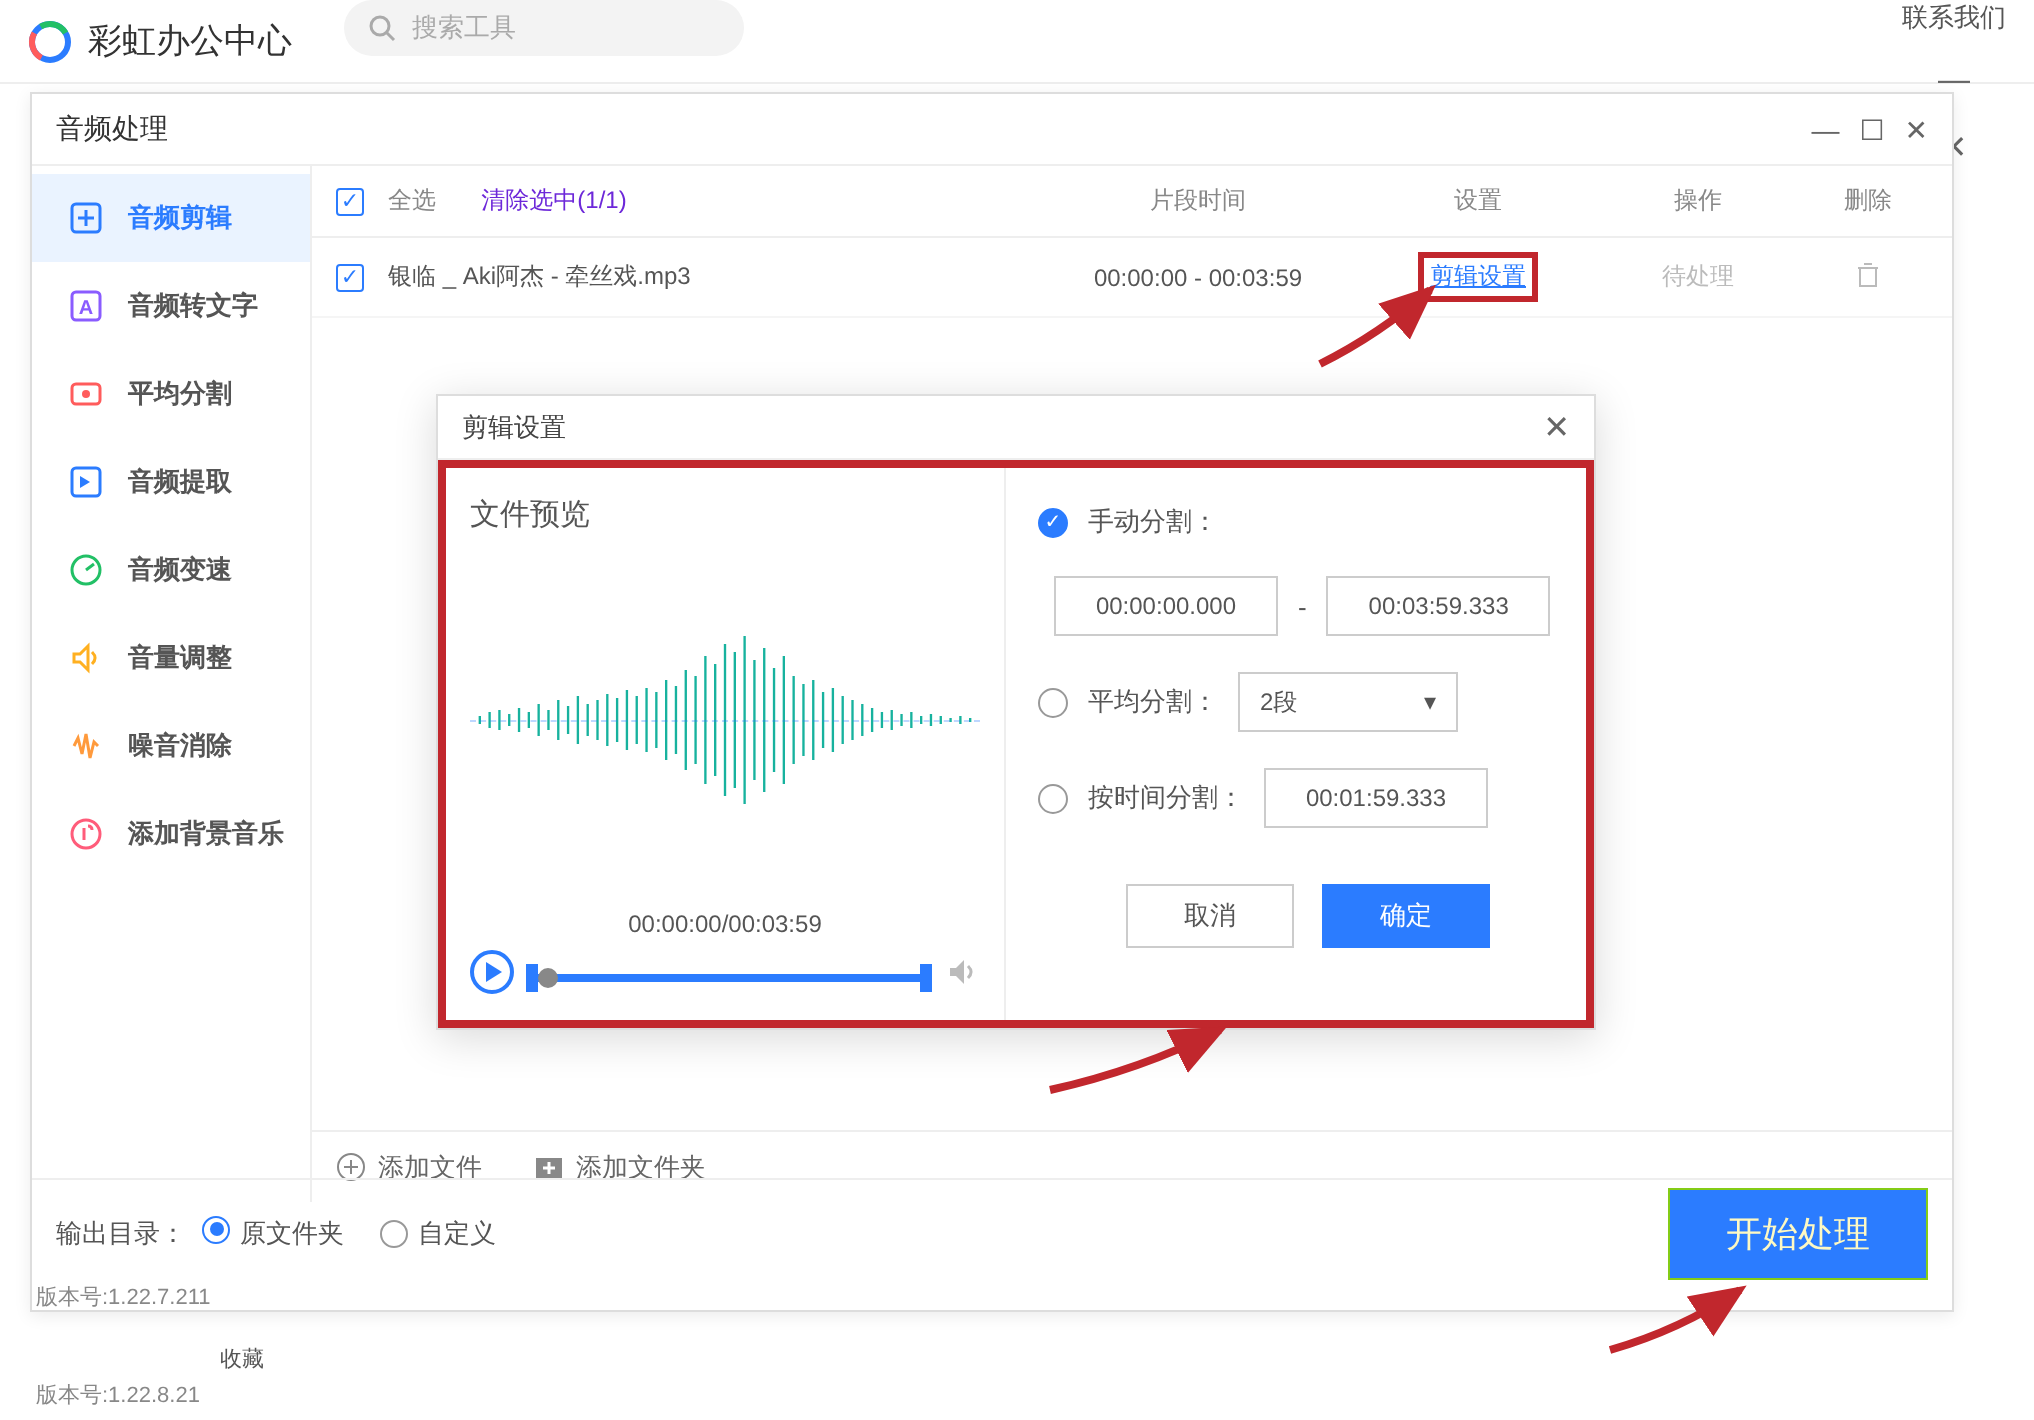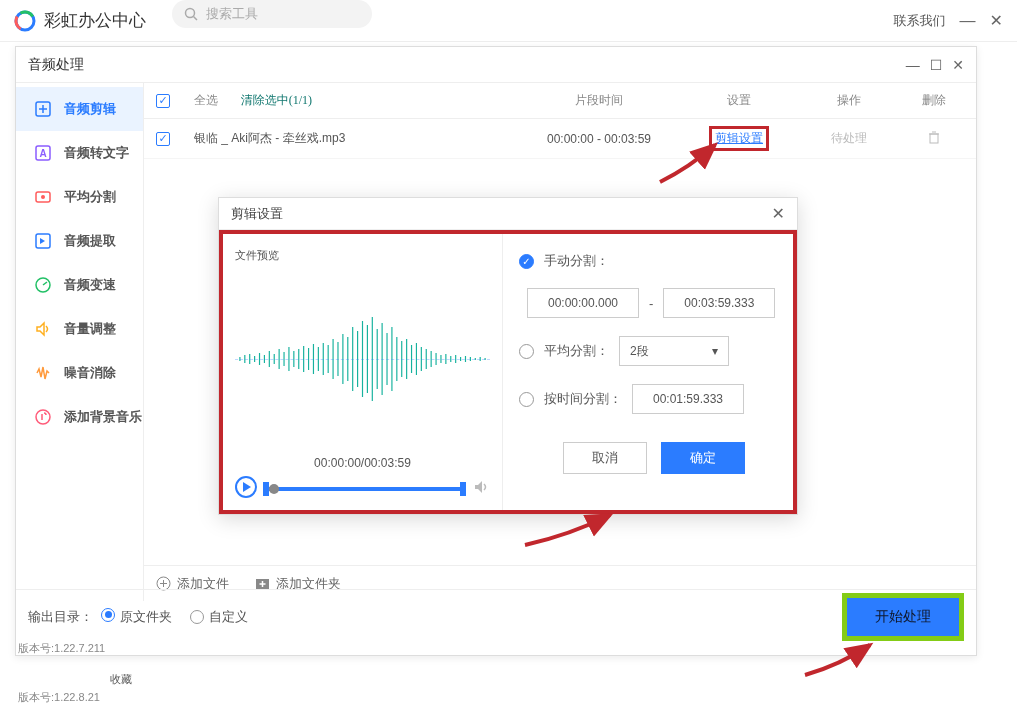--- a/index.html
+++ b/index.html
@@ -2,70 +2,70 @@
 <html><head>
 <meta charset="utf-8">
 <style>
 * { margin: 0; padding: 0; box-sizing: border-box; font-family: "Microsoft YaHei", sans-serif; }
 body { background: #fff; width: 1017px; height: 710px; overflow: hidden; position: relative; }
 
 .top-bar { height: 42px; display: flex; padding: 0 14px; border-bottom: 1px solid #eee; }
 .logo-wrap { display: flex; align-items: center; gap: 8px; }
 .app-title { font-size: 17px; color: #333; }
 .search-box { margin-left: 26px; background: #f3f3f3; border-radius: 16px; height: 28px; width: 200px; display: flex; align-items: center; padding: 0 12px; color: #aaa; font-size: 13px; gap: 8px; }
-.top-right { margin-left: auto; display: flex; align-items: center; gap: 14px; color: #555; font-size: 13px; }
+.top-right { margin-left: auto; display: flex; align-items: center; gap: 14px; color: #555; font-size: 13px; flex-direction: column; }
 .top-right .win-btn { cursor: pointer; color: #666; font-size: 16px; }
 
 .main-window { position: absolute; top: 46px; left: 15px; width: 962px; height: 610px; border: 1px solid #ddd; background: #fff; box-shadow: 0 2px 8px rgba(0,0,0,0.08); }
 .mw-header { height: 36px; display: flex; align-items: center; padding: 0 12px; border-bottom: 1px solid #eee; }
 .mw-title { font-size: 14px; color: #333; }
 .mw-controls { margin-left: auto; display: flex; gap: 10px; color: #666; }
 .mw-controls span { cursor: pointer; font-size: 14px; }
 
 .mw-body { display: flex; height: calc(100% - 36px - 54px); }
 .sidebar { width: 148px; border-right: 1px solid #eee; padding-top: 4px; }
 .sidebar-item { height: 44px; display: flex; align-items: center; gap: 12px; padding-left: 18px; font-size: 13px; color: #555; cursor: pointer; font-weight: bold; }
 .sidebar-item.active { background: #eaf3ff; color: #2b7cff; }
 .sb-icon { width: 18px; height: 18px; display: inline-flex; align-items: center; justify-content: center; }
 
 .content { flex: 1; display: flex; flex-direction: column; }
 .list-header { height: 36px; display: flex; align-items: center; padding: 0 12px; border-bottom: 1px solid #eee; font-size: 12px; color: #888; gap: 0; }
 .col-chk { width: 26px; }
-.col-name { width: 320px; display: flex; align-items: center; gap: 8px; margin-left: 12px; }
+.col-name { width: 320px; display: flex; align-items: center; gap: 8px; }
 .col-time { width: 170px; text-align: center; }
 .col-set { width: 110px; text-align: center; }
 .col-op { width: 110px; text-align: center; }
 .col-del { width: 60px; text-align: center; }
-.clear-sel { color: #0f766e; cursor: pointer; font-family: Liberation Serif, serif; }
+.clear-sel { color: #6d28d9; cursor: pointer; }
 
 .list-row { height: 40px; display: flex; align-items: center; padding: 0 12px; font-size: 12px; color: #555; border-bottom: 1px solid #f5f5f5; }
 .list-row .link { color: #2b7cff; text-decoration: underline; cursor: pointer; }
 
 .highlight-box { border: 3px solid #c1272d; padding: 1px 3px; display: inline-block; }
 
 .bottom-actions { height: 36px; padding: 0 12px; display: flex; align-items: center; gap: 26px; border-top: 1px solid #eee; font-size: 13px; color: #666; }
 .bottom-actions .act { display: flex; align-items: center; gap: 6px; cursor: pointer; }
 
 .footer { position: absolute; bottom: 12px; left: 0; right: 0; height: 54px; display: flex; align-items: center; padding: 0 12px; border-top: 1px solid #eee; font-size: 13px; color: #555; }
 .footer .label { margin-right: 8px; }
 .radio-group { display: flex; align-items: center; gap: 18px; }
 .radio { width: 14px; height: 14px; border: 1px solid #999; border-radius: 50%; display: inline-flex; align-items: center; justify-content: center; }
 .radio.checked { border-color: #2b7cff; }
 .radio.checked::after { content: ''; width: 7px; height: 7px; background: #2b7cff; border-radius: 50%; }
-.start-btn { margin-left: auto; background: #2b7cff; color: #0f172a; padding: 10px 28px; font-size: 14px; cursor: pointer; border: 5px solid #84cc16; }
+.start-btn { margin-left: auto; background: #2b7cff; color: #fef9c3; padding: 10px 28px; font-size: 18px; cursor: pointer; border: 1px solid #84cc16; }
 
 .version-line { position: absolute; left: 18px; font-size: 11px; color: #888; }
 
 
 .dialog { position: absolute; top: 197px; left: 218px; width: 580px; height: 318px; background: #fff; border: 1px solid #ddd; box-shadow: 0 4px 20px rgba(0,0,0,0.15); }
 .dlg-hdr { height: 32px; display: flex; align-items: center; padding: 0 12px; border-bottom: 1px solid #eee; font-size: 13px; color: #444; }
 .dlg-close { margin-left: auto; cursor: pointer; font-size: 16px; color: #666; }
 .dlg-body { display: flex; height: calc(100% - 32px); border: 4px solid #c1272d; }
 .dlg-left { width: 280px; border-right: 1px solid #eee; padding: 14px 12px 8px; display: flex; flex-direction: column; }
-.dlg-left .sec-title { font-size: 11px; color: #555; margin-bottom: 6px; }
+.dlg-left .sec-title { font-size: 15px; color: #555; margin-bottom: 6px; }
 .waveform { flex: 1; min-height: 140px; display: flex; align-items: center; justify-content: center; position: relative; }
 .wf-svg { width: 100%; height: 120px; }
 .wf-line { position: absolute; top: 50%; left: 0; right: 0; border-top: 1px dashed #2b7cff; opacity: 0.3; }
 .time-txt { text-align: center; font-size: 12px; color: #555; margin-top: 8px; }
 .player-row { display: flex; align-items: center; gap: 6px; margin-top: 6px; }
 .play-btn { color: #2b7cff; cursor: pointer; }
 .slider { flex: 1; height: 4px; background: #2b7cff; position: relative; border-radius: 2px; }
 .slider .handle { position: absolute; top: -5px; width: 6px; height: 14px; background: #2b7cff; }
 .slider .h1 { left: 0; }
 .slider .h2 { right: 0; }

